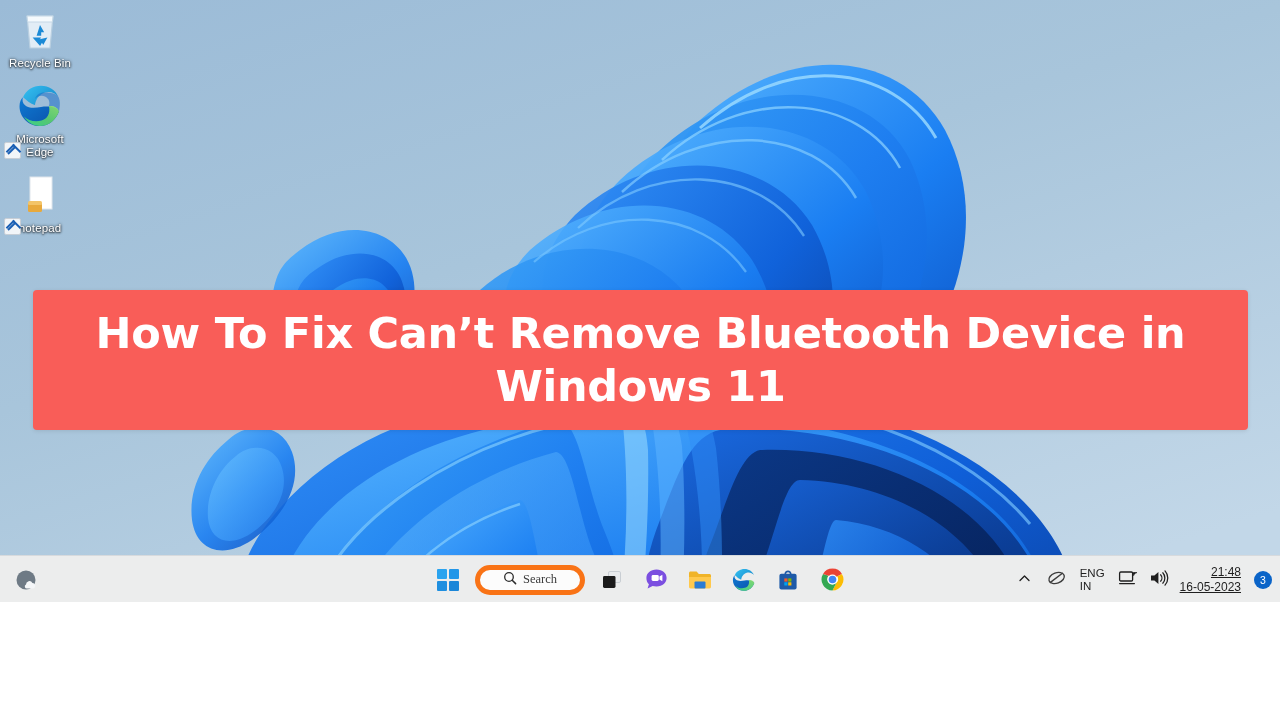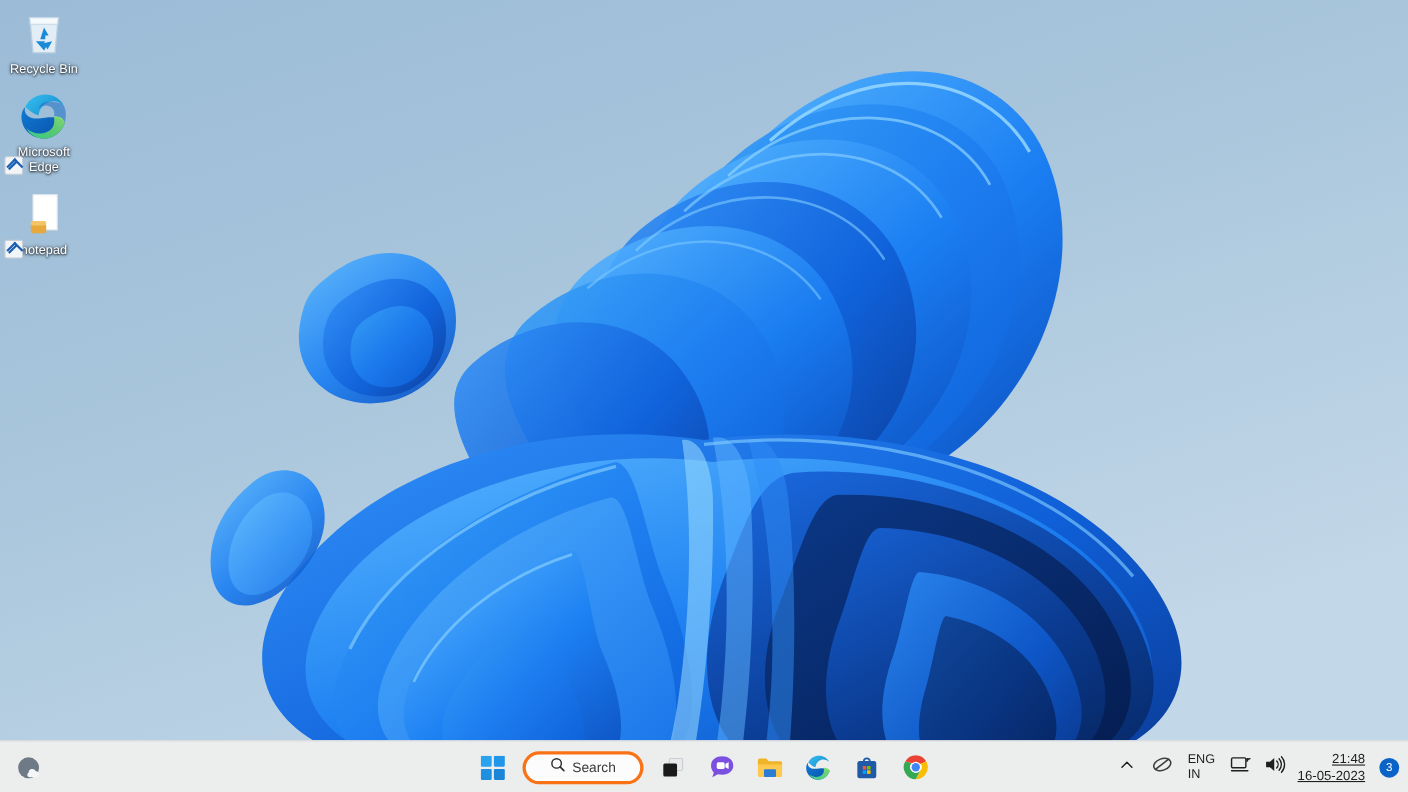--- a/index.html
+++ b/index.html
@@ -7,21 +7,21 @@
   html, body {
     width: 1280px;
     height: 720px;
     overflow: hidden;
     font-family: "Liberation Sans", sans-serif;
   }
 
   #screen {
     position: relative;
     width: 1280px;
-    height: 720px;
+    height: 602px;
     background: linear-gradient(165deg, #9cbcd8 0%, #a6c3da 35%, #b0cbe0 70%, #bcd3e6 100%);
     overflow: hidden;
   }
 
   
   #wallpaper {
     position: absolute;
     inset: 0;
     width: 1280px;
     height: 673px;
@@ -160,27 +160,28 @@
     justify-content: center;
     border-radius: 5px;
     cursor: default;
   }
   .tb-btn svg { display: block; }
 
   .search-pill {
     width: 110px;
     height: 30px;
     background: #fcfcfc;
-    border: 3px solid #f97316;
+    border: 5px solid #f97316;
     border-radius: 16px;
     display: flex;
     align-items: center;
     justify-content: center;
     gap: 6px;
     cursor: text;
+    font-family: Liberation Serif, serif;
   }
   .search-pill .s-label {
     font-size: 12.5px;
     color: #3b3b3b;
   }
 
   .tray-item { display: flex; align-items: center; cursor: default; }
   .lang {
     text-align: left;
     font-size: 11.5px;
@@ -365,20 +366,23 @@
           <rect x="14" y="6" width="22" height="32" fill="#ffffff" stroke="#dfe6ec" stroke-width="1"></rect>
           <rect x="12" y="32" width="14" height="9" rx="1.5" fill="#e8a93c"></rect>
           <rect x="12" y="30" width="14" height="4" rx="1.5" fill="#f3c468"></rect>
         </svg>
       </div>
       <div class="shortcut-arrow"></div>
       <div class="label">notepad</div>
     </div>
   </div>
 
+  <div id="banner">
+    <div id="banner-text">How To Fix Can’t Remove Bluetooth Device in Windows 11</div>
+  </div>
 
   <div id="taskbar">
 
     <div class="tb-left">
       <div class="tb-btn">
         <span>
           <svg width="28" height="28" viewBox="0 0 28 28">
             <circle cx="13" cy="14" r="9.5" fill="#6e7a85"></circle>
             <path d="M13 18.5 a3.4 3.4 0 0 1 6.4 -1.6 a2.9 2.9 0 0 1 1.1 5.6 L14 22.5 a2.1 2.1 0 0 1 -1 -4 Z" fill="#f4f6f8"></path>
           </svg>

